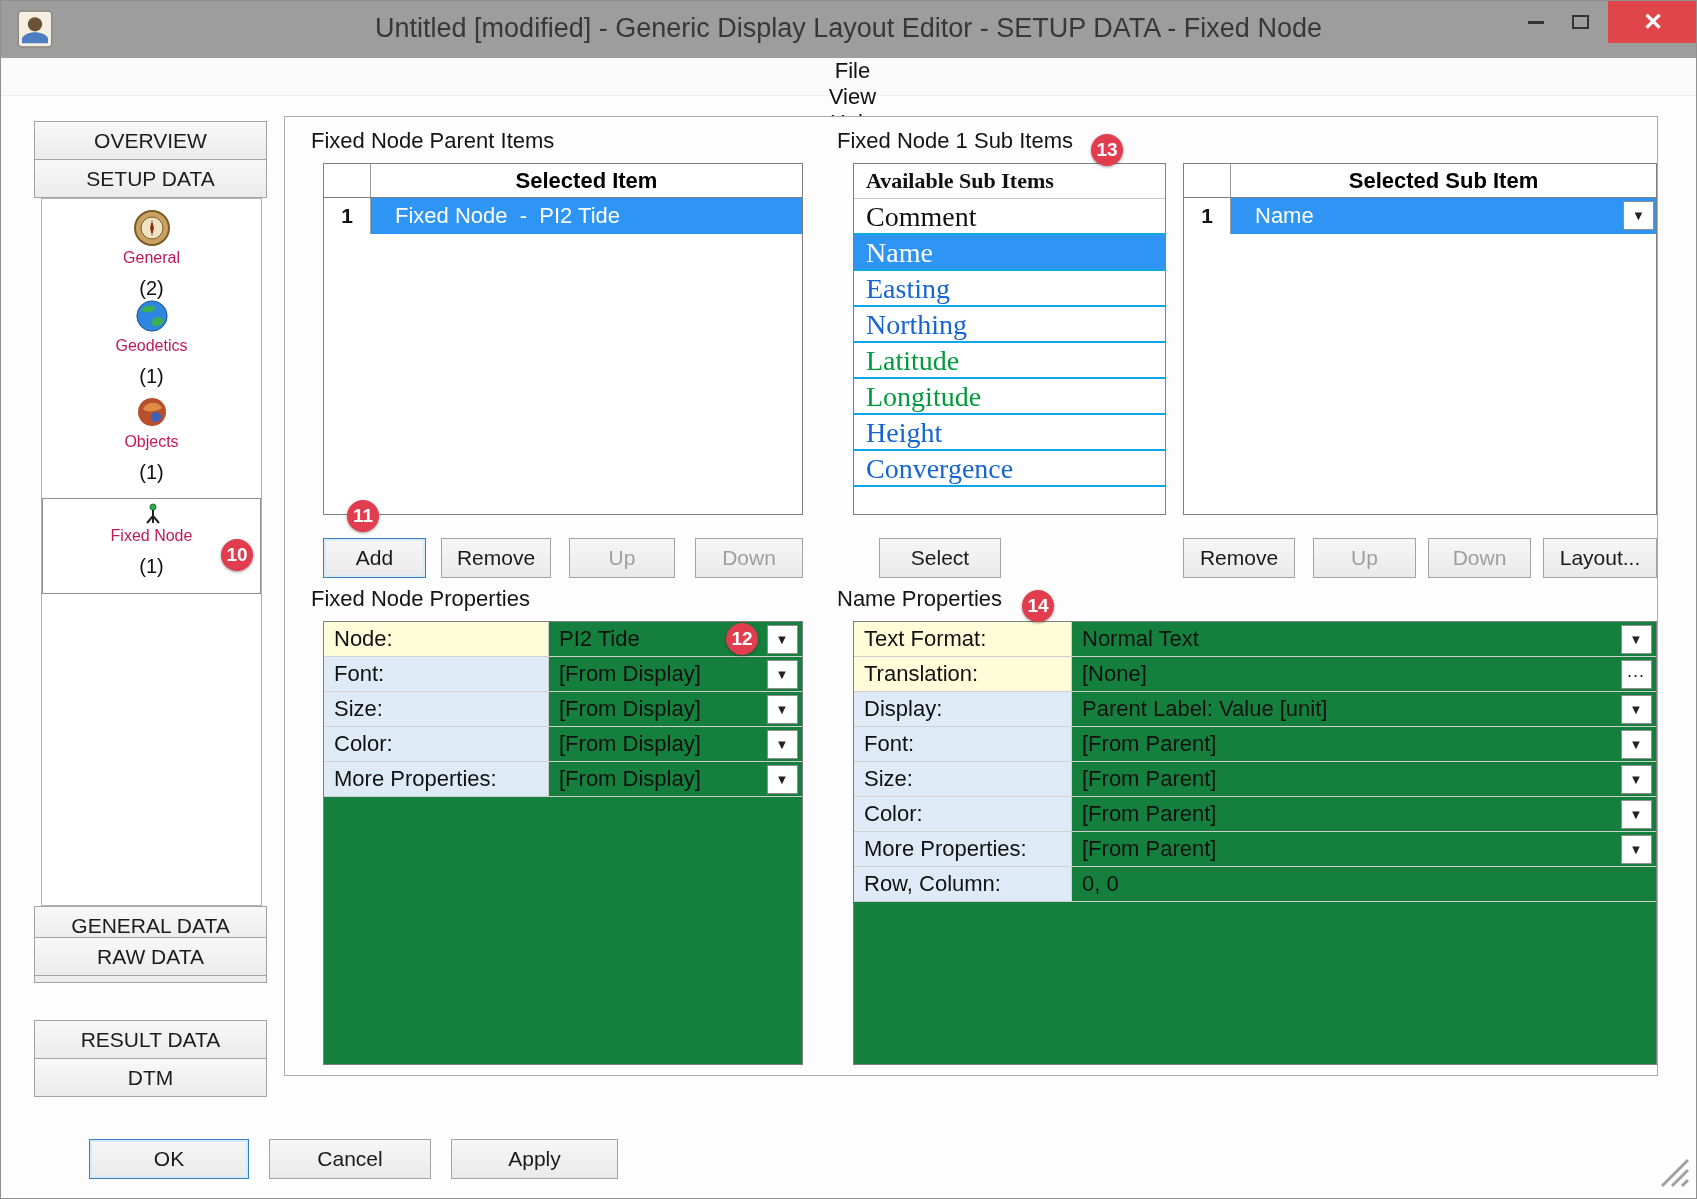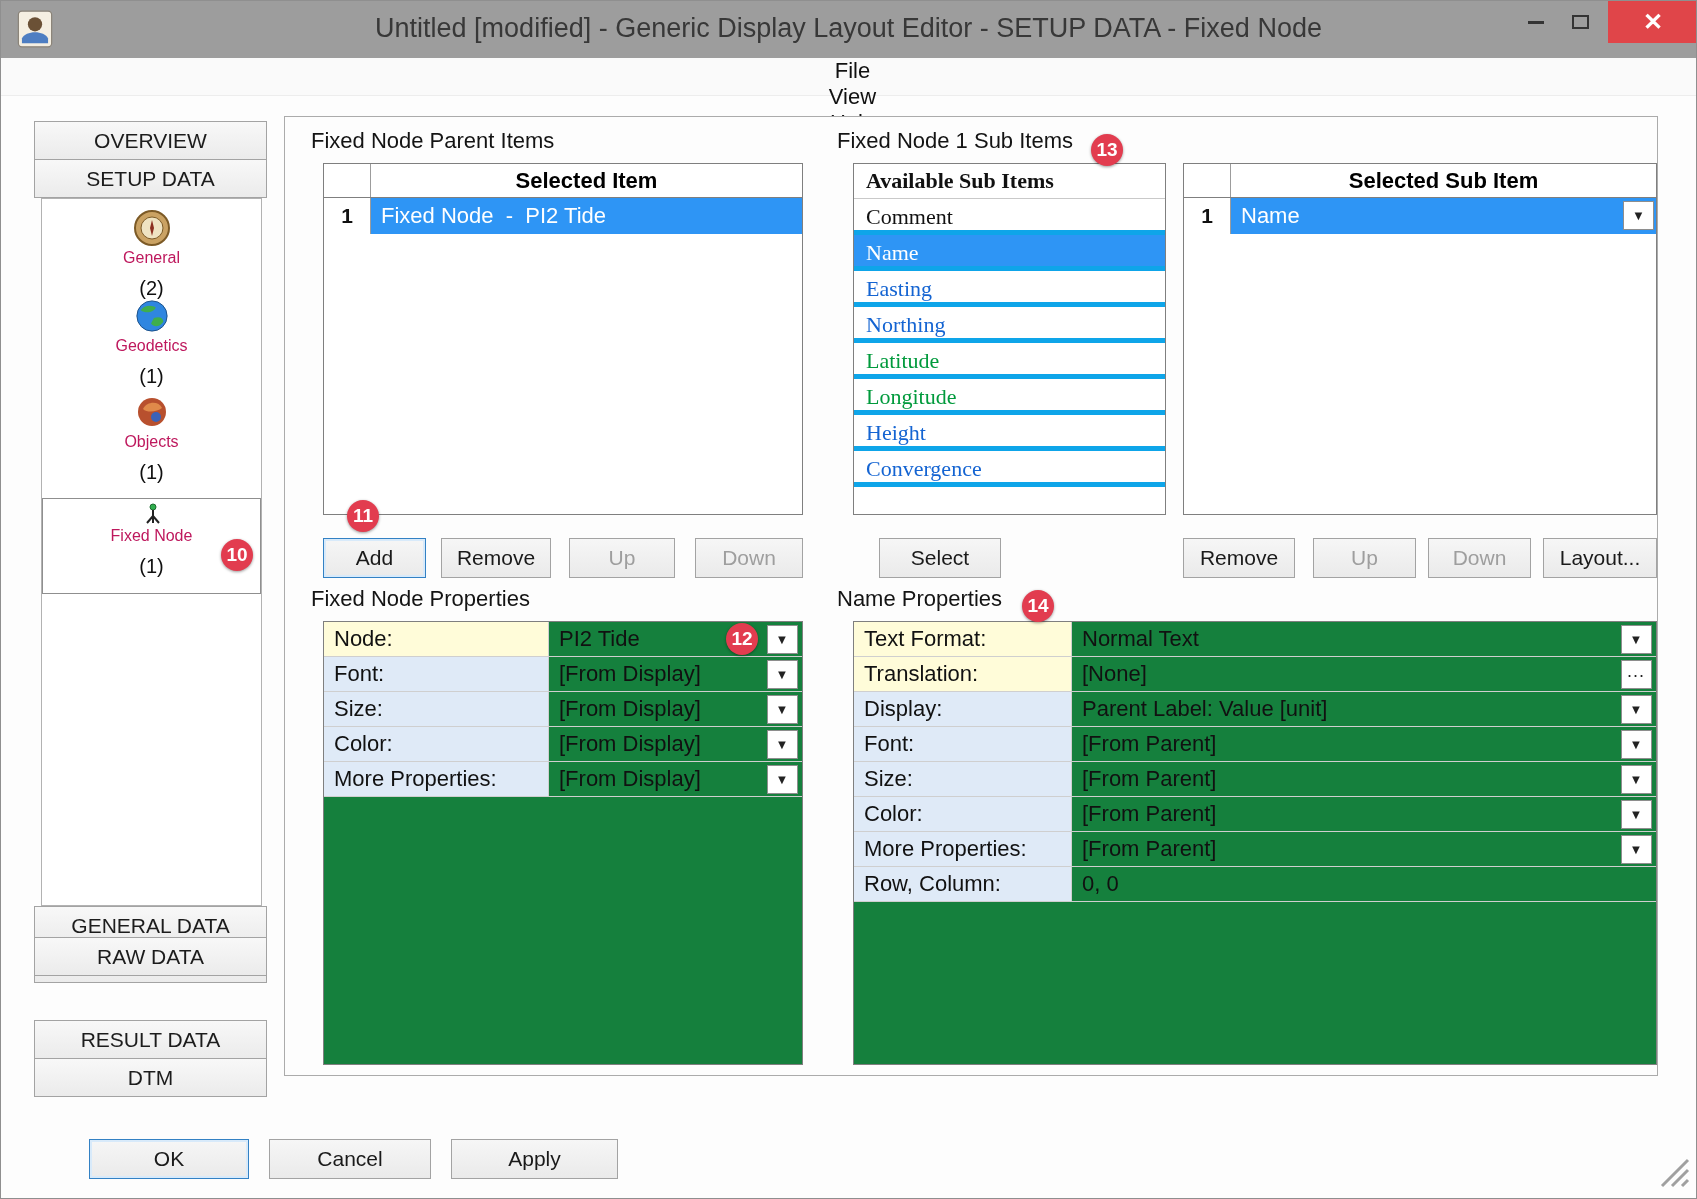--- a/index.html
+++ b/index.html
@@ -48,29 +48,29 @@
 
   
   .table { position:absolute; background:#fff; border:1px solid #7f7f7f; }
   .thead { display:flex; height:34px; border-bottom:1px solid #7f7f7f; }
   .th-idx { width:47px; border-right:1px solid #9c9c9c; }
   .th-main { flex:1; display:flex; align-items:center; justify-content:center;
              font-weight:bold; font-size:22px; color:#000; }
   .trow { display:flex; height:36px; }
   .td-idx { width:47px; border-right:1px solid #9c9c9c; display:flex; align-items:center;
             justify-content:center; font-weight:bold; font-size:21px; }
-  .td-val { flex:1; display:flex; align-items:center; padding-left:10px; font-size:22px;
+  .td-val { flex:1; display:flex; align-items:center; padding-left:24px; font-size:22px;
             position:relative; white-space:pre; }
   .td-val.selected { background:var(--selection-blue,#2e95f5); color:#fff; }
 
   .list { position:absolute; background:#fff; border:1px solid #7f7f7f;font-family:Liberation Serif, serif; }
   .list-header { height:35px; line-height:34px; padding-left:12px; font-weight:bold;
                  font-size:22px; border-bottom:1px solid #c9c9c9; }
-  .list-item { height:36px; line-height:35px; padding-left:12px; font-size:22px;
-               border-bottom:5px solid #0ea5e9; }
+  .list-item { height:36px; line-height:35px; padding-left:12px; font-size:28px;
+               border-bottom:2px solid #0ea5e9; }
   .c-blue { color:var(--item-blue,#1464d2); }
   .c-green { color:var(--item-green,#009a3c); }
   .list-item.selected { background:var(--selection-blue,#2e95f5); color:#fff; }
 
   
   .btn { position:absolute; display:flex; align-items:center; justify-content:center;
          font-size:21px; color:#1a1a1a; background:linear-gradient(#f6f6f6,#eaeaea);
          border:1px solid #a3a3a3; }
   .btn.disabled { color:#9e9e9e; }
   .btn.focused { border:1px solid var(--focus-blue,#3381c4); box-shadow:inset 0 0 0 2px #d8eafa; }

